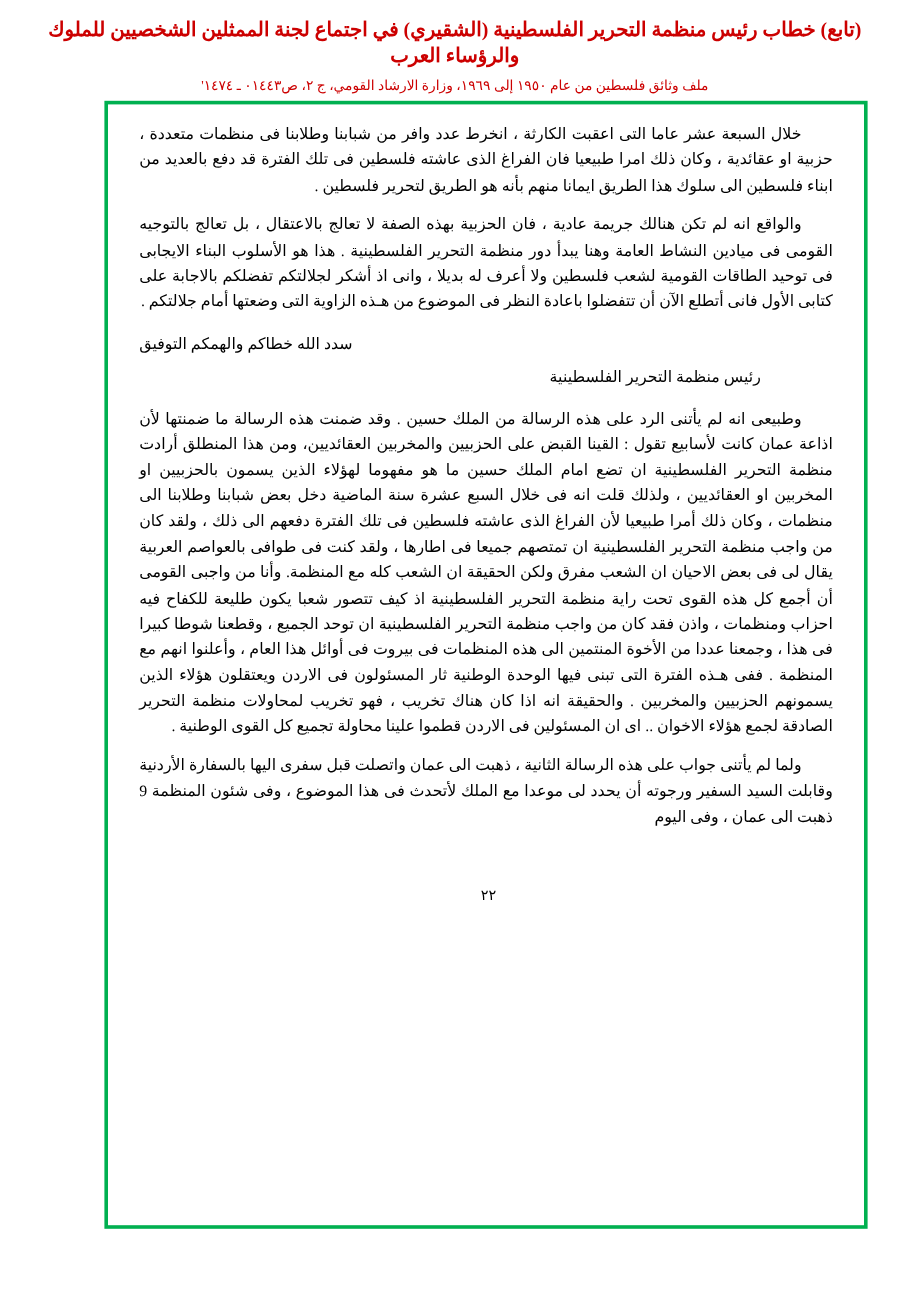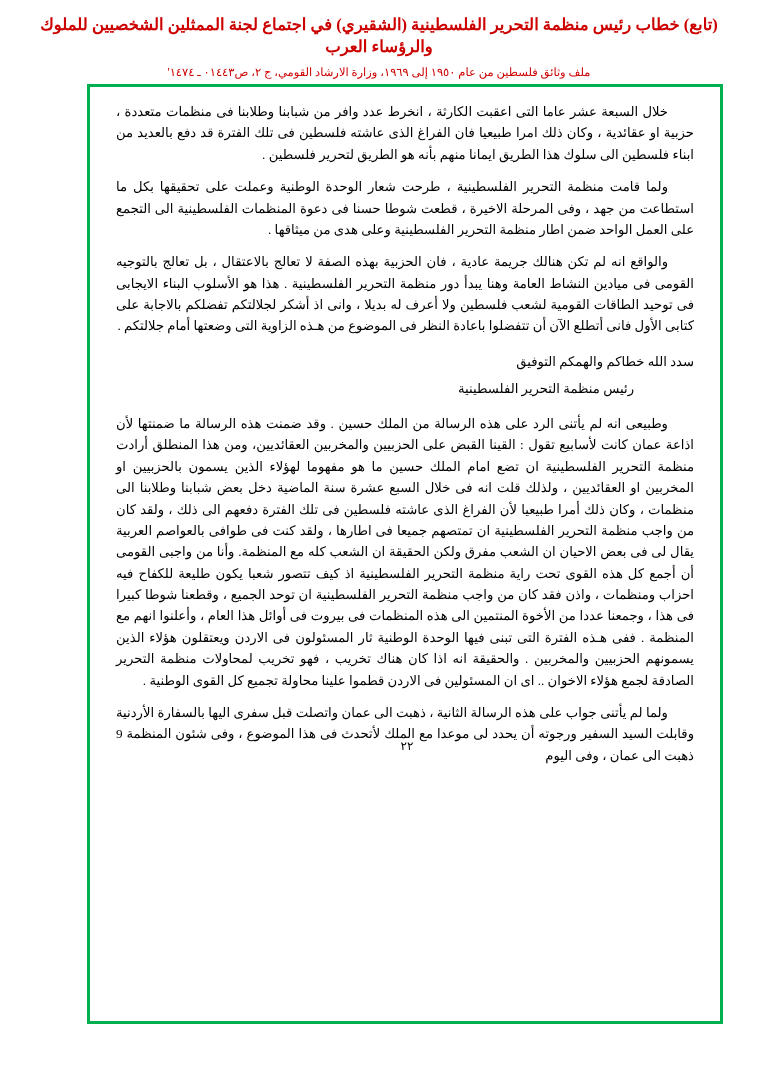--- a/index.html
+++ b/index.html
@@ -64,21 +64,21 @@
     line-height: 1.62;
     text-align: justify;
     text-justify: inter-word;
     text-indent: 26px;
     font-family: "Liberation Serif", "DejaVu Serif", serif;
   }
   p.closing {
     margin: 14px 0 6px 0;
     font-size: 13.2px;
     line-height: 1.6;
-    text-align: right;
+    text-align: left;
     font-family: "Liberation Serif", "DejaVu Serif", serif;
   }
   p.signature-name {
     margin: 16px 0 4px 0;
     font-size: 13.2px;
     line-height: 1.6;
     padding-right: 96px;
     font-family: "Liberation Serif", "DejaVu Serif", serif;
   }
   p.signature-title {
@@ -107,21 +107,20 @@
 
   <div class="header">
     <h1 class="doc-title">(تابع) خطاب رئيس منظمة التحرير الفلسطينية (الشقيري) في اجتماع لجنة الممثلين الشخصيين للملوك والرؤساء العرب</h1>
     <div class="doc-source">ملف وثائق فلسطين من عام ١٩٥٠ إلى ١٩٦٩، وزارة الارشاد القومي، ج ٢، ص٠١٤٤٣ ـ ١٤٧٤'</div>
   </div>
 
   <div class="frame">
     <div class="frame-inner">
 
       <p class="body-par">خلال السبعة عشر عاما التى اعقبت الكارثة ، انخرط عدد وافر من شبابنا وطلابنا فى منظمات متعددة ، حزبية او عقائدية ، وكان ذلك امرا طبيعيا فان الفراغ الذى عاشته فلسطين فى تلك الفترة قد دفع بالعديد من ابناء فلسطين الى سلوك هذا الطريق ايمانا منهم بأنه هو الطريق لتحرير فلسطين .</p>
-      <p class="body-par">ولما قامت منظمة التحرير الفلسطينية ، طرحت شعار الوحدة الوطنية وعملت على تحقيقها بكل ما استطاعت من جهد ، وفى المرحلة الاخيرة ، قطعت شوطا حسنا فى دعوة المنظمات الفلسطينية الى التجمع على العمل الواحد ضمن اطار منظمة التحرير الفلسطينية وعلى هدى من ميثاقها .</p>
       <p class="body-par">والواقع انه لم تكن هنالك جريمة عادية ، فان الحزبية بهذه الصفة لا تعالج بالاعتقال ، بل تعالج بالتوجيه القومى فى ميادين النشاط العامة وهنا يبدأ دور منظمة التحرير الفلسطينية . هذا هو الأسلوب البناء الايجابى فى توحيد الطاقات القومية لشعب فلسطين ولا أعرف له بديلا ، وانى اذ أشكر لجلالتكم تفضلكم بالاجابة على كتابى الأول فانى أتطلع الآن أن تتفضلوا باعادة النظر فى الموضوع من هـذه الزاوية التى وضعتها أمام جلالتكم .</p>
 
       <p class="closing">سدد الله خطاكم والهمكم التوفيق</p>
 
       <p class="signature-title">رئيس منظمة التحرير الفلسطينية</p>
 
       <p class="body-par">وطبيعى انه لم يأتنى الرد على هذه الرسالة من الملك حسين . وقد ضمنت هذه الرسالة ما ضمنتها لأن اذاعة عمان كانت لأسابيع تقول : القينا القبض على الحزبيين والمخربين العقائديين، ومن هذا المنطلق أرادت منظمة التحرير الفلسطينية ان تضع امام الملك حسين ما هو مفهوما لهؤلاء الذين يسمون بالحزبيين او المخربين او العقائديين ، ولذلك قلت انه فى خلال السبع عشرة سنة الماضية دخل بعض شبابنا وطلابنا الى منظمات ، وكان ذلك أمرا طبيعيا لأن الفراغ الذى عاشته فلسطين فى تلك الفترة دفعهم الى ذلك ، ولقد كان من واجب منظمة التحرير الفلسطينية ان تمتصهم جميعا فى اطارها ، ولقد كنت فى طوافى بالعواصم العربية يقال لى فى بعض الاحيان ان الشعب مفرق ولكن الحقيقة ان الشعب كله مع المنظمة. وأنا من واجبى القومى أن أجمع كل هذه القوى تحت راية منظمة التحرير الفلسطينية اذ كيف تتصور شعبا يكون طليعة للكفاح فيه احزاب ومنظمات ، واذن فقد كان من واجب منظمة التحرير الفلسطينية ان توحد الجميع ، وقطعنا شوطا كبيرا فى هذا ، وجمعنا عددا من الأخوة المنتمين الى هذه المنظمات فى بيروت فى أوائل هذا العام ، وأعلنوا انهم مع المنظمة . ففى هـذه الفترة التى تبنى فيها الوحدة الوطنية ثار المسئولون فى الاردن ويعتقلون هؤلاء الذين يسمونهم الحزبيين والمخربين . والحقيقة انه اذا كان هناك تخريب ، فهو تخريب لمحاولات منظمة التحرير الصادقة لجمع هؤلاء الاخوان .. اى ان المسئولين فى الاردن قطموا علينا محاولة تجميع كل القوى الوطنية .</p>
       <p class="body-par">ولما لم يأتنى جواب على هذه الرسالة الثانية ، ذهبت الى عمان واتصلت قبل سفرى اليها بالسفارة الأردنية وقابلت السيد السفير ورجوته أن يحدد لى موعدا مع الملك لأتحدث فى هذا الموضوع ، وفى شئون المنظمة 9 ذهبت الى عمان ، وفى اليوم</p>
 
     </div>

